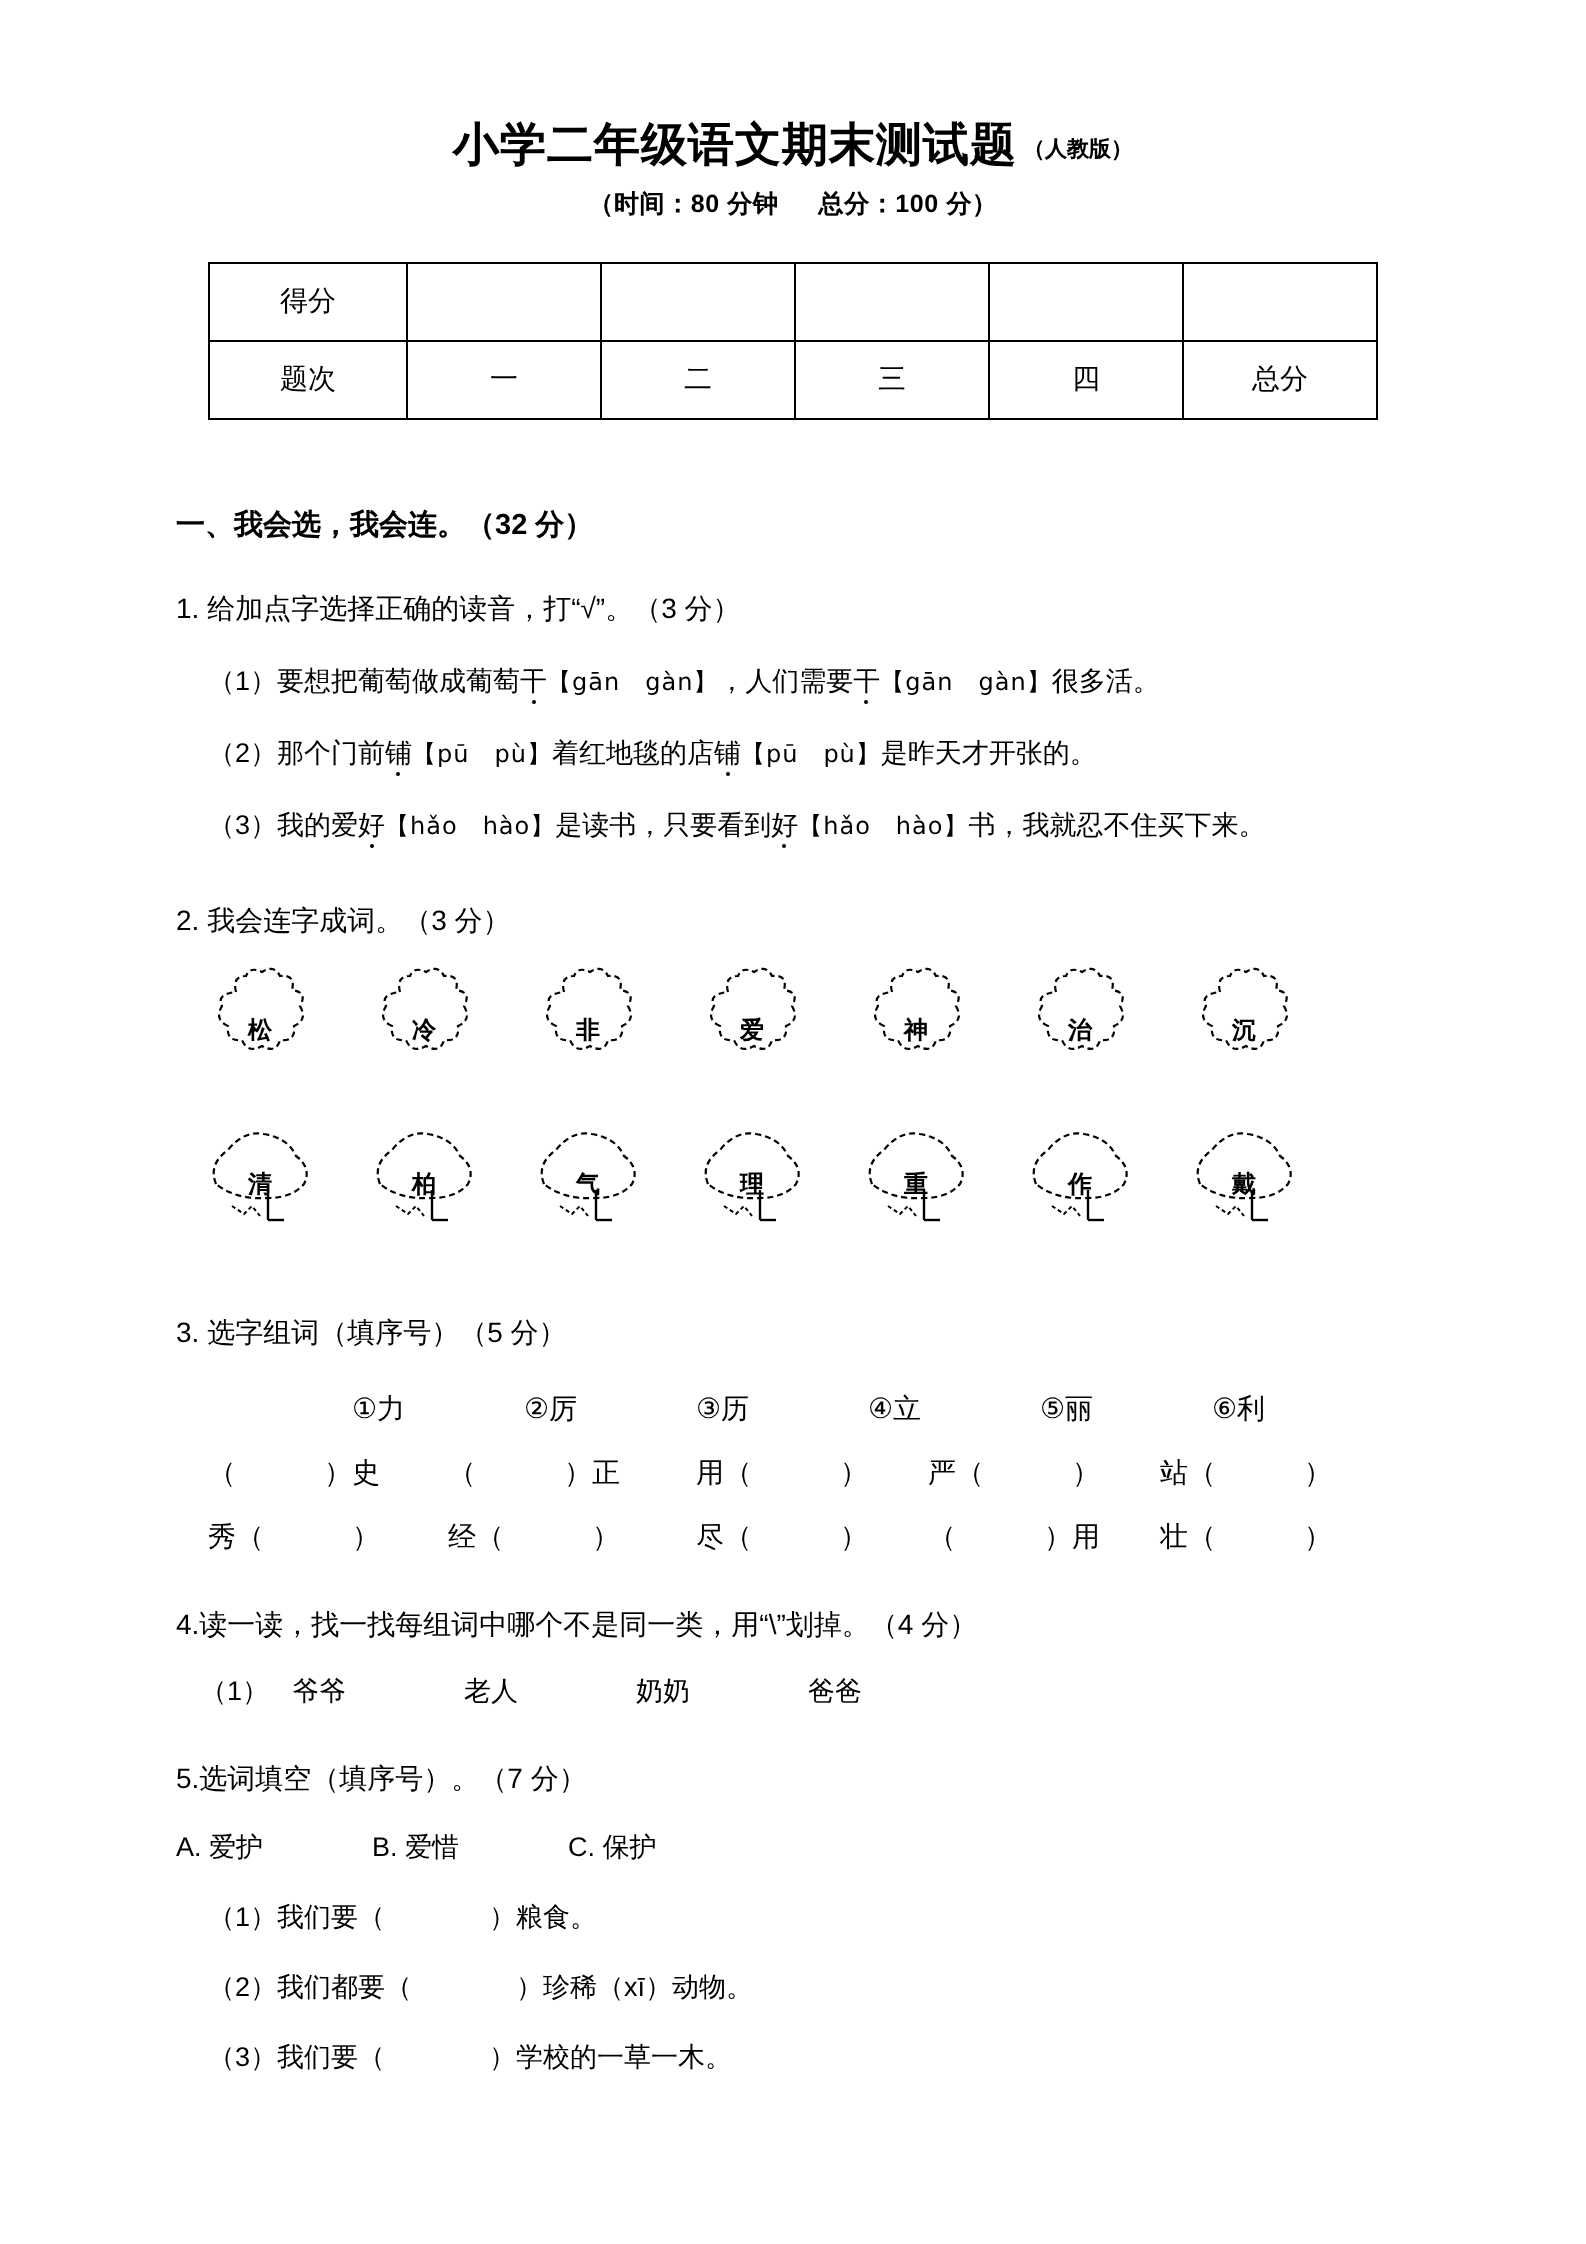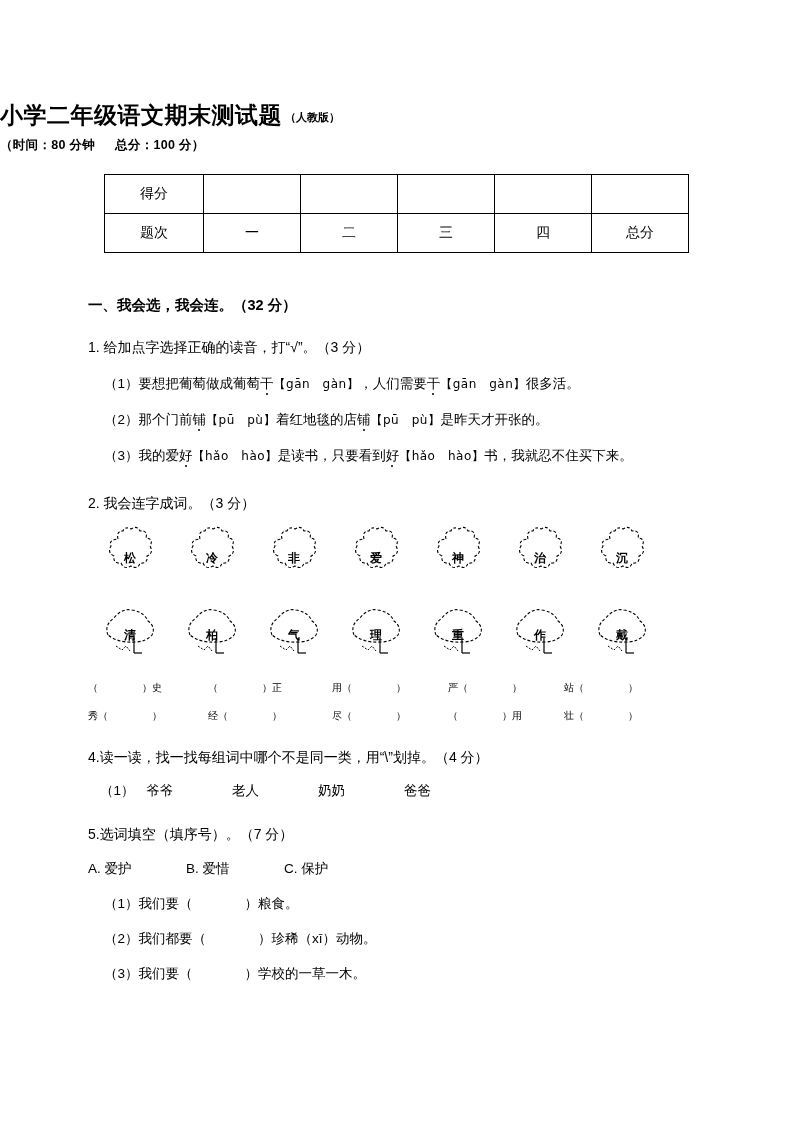--- a/index.html
+++ b/index.html
@@ -18,22 +18,22 @@
   .page {
     position: absolute;
     left: 0; top: 0;
     width: 793px;
     height: 1122px;
     padding: 0;
   }
 
   
   .title-block {
-    text-align: left;
-    margin-top: 103px;
+    text-align: center;
+    margin-top: 60px;
   }
   .main-title {
     display: inline-block;
     font-family: "Liberation Sans", "DejaVu Sans", sans-serif;
     font-weight: bold;
     font-size: 23px;
     letter-spacing: 0.5px;
     line-height: 1.1;
   }
   .title-edition {
@@ -155,23 +155,23 @@
     font-family: "Liberation Sans", "DejaVu Sans", sans-serif;
     font-size: 14px;
     margin-top: 20px;
     margin-left: 88px;
     white-space: nowrap;
   }
   .opts-row span.opt { display: inline-block; width: 86px; }
 
   .blank-row {
     font-family: "Liberation Sans", "DejaVu Sans", sans-serif;
-    font-size: 10px;
+    font-size: 14px;
     margin-top: 14px;
-    margin-left: 0;
+    margin-left: 16px;
     white-space: nowrap;
     text-decoration: underline;
   }
   .blank-row .cellA { display: inline-block; width: 120px; }
   .blank-row .cellB { display: inline-block; width: 124px; }
   .blank-row .cellC { display: inline-block; width: 116px; }
   .blank-row .cellD { display: inline-block; width: 116px; }
   .blank-row .cellE { display: inline-block; }
   .blank-md { display: inline-block; width: 44px; }
 
@@ -362,21 +362,25 @@
         <svg width="64" height="60" viewBox="0 0 64 60">
           <path d="M10 30 Q6 20 16 13 Q24 3 34 5 Q46 7 50 16 Q58 22 54 30 Q48 37 36 37 Q20 38 10 30 Z" fill="none" stroke="#000" stroke-width="1.1" stroke-dasharray="3,2"></path>
           <path d="M36 33 L36 48" fill="none" stroke="#000" stroke-width="1.2"></path>
           <path d="M36 48 L44 48" fill="none" stroke="#000" stroke-width="1.2"></path>
           <path d="M18 41 L24 45 L28 41 L32 46" fill="none" stroke="#000" stroke-width="1" stroke-dasharray="2,1.5"></path>
         </svg>
         <div class="shape-char">戴</div>
       </div>
     </div>
 
-
+    <div class="q-head" style="margin-top:34px;">3. 选字组词（填序号）（5 分）</div>
+
+    <div class="opts-row">
+      <span class="opt">①力</span><span class="opt">②厉</span><span class="opt">③历</span><span class="opt">④立</span><span class="opt">⑤丽</span><span class="opt">⑥利</span>
+    </div>
 
     <div class="blank-row">
       <span class="cellA"><span>（</span><span class="blank-md"></span><span>）史</span></span><span class="cellB"><span>（</span><span class="blank-md"></span><span>）正</span></span><span class="cellC"><span>用（</span><span class="blank-md"></span><span>）</span></span><span class="cellD"><span>严（</span><span class="blank-md"></span><span>）</span></span><span class="cellE"><span>站（</span><span class="blank-md"></span><span>）</span></span>
     </div>
 
     <div class="blank-row">
       <span class="cellA"><span>秀（</span><span class="blank-md"></span><span>）</span></span><span class="cellB"><span>经（</span><span class="blank-md"></span><span>）</span></span><span class="cellC"><span>尽（</span><span class="blank-md"></span><span>）</span></span><span class="cellD"><span>（</span><span class="blank-md"></span><span>）用</span></span><span class="cellE"><span>壮（</span><span class="blank-md"></span><span>）</span></span>
     </div>
 
     <div class="q-head" style="margin-top:26px; margin-left:0px;">4.读一读，找一找每组词中哪个不是同一类，用“\”划掉。（4 分）</div>

